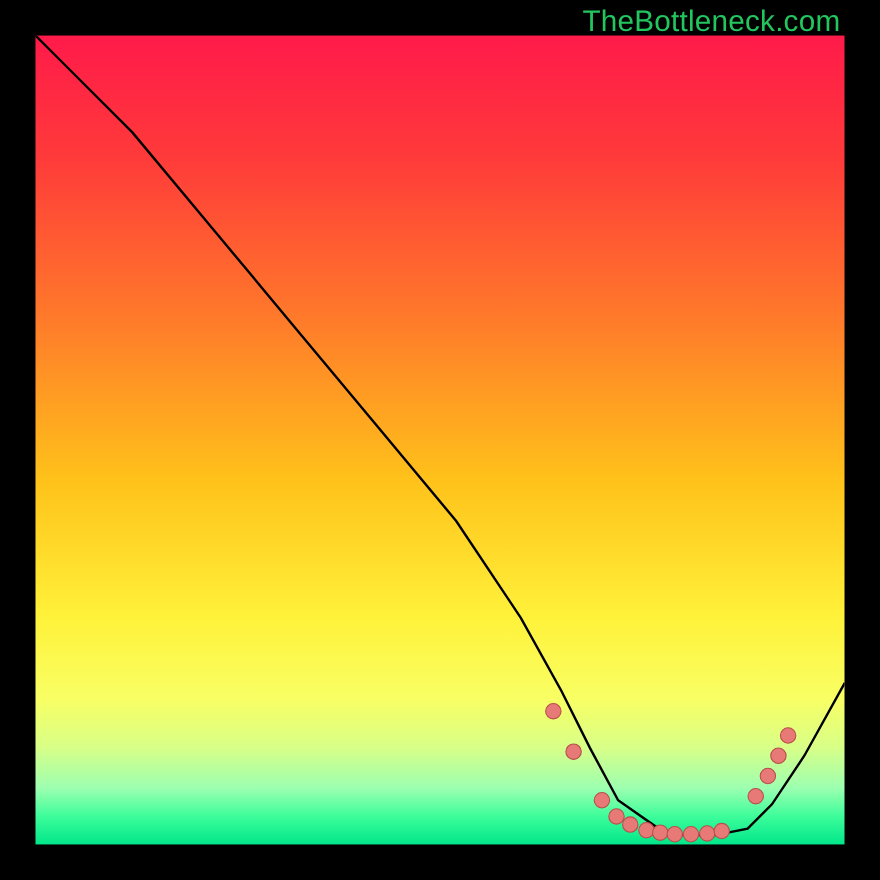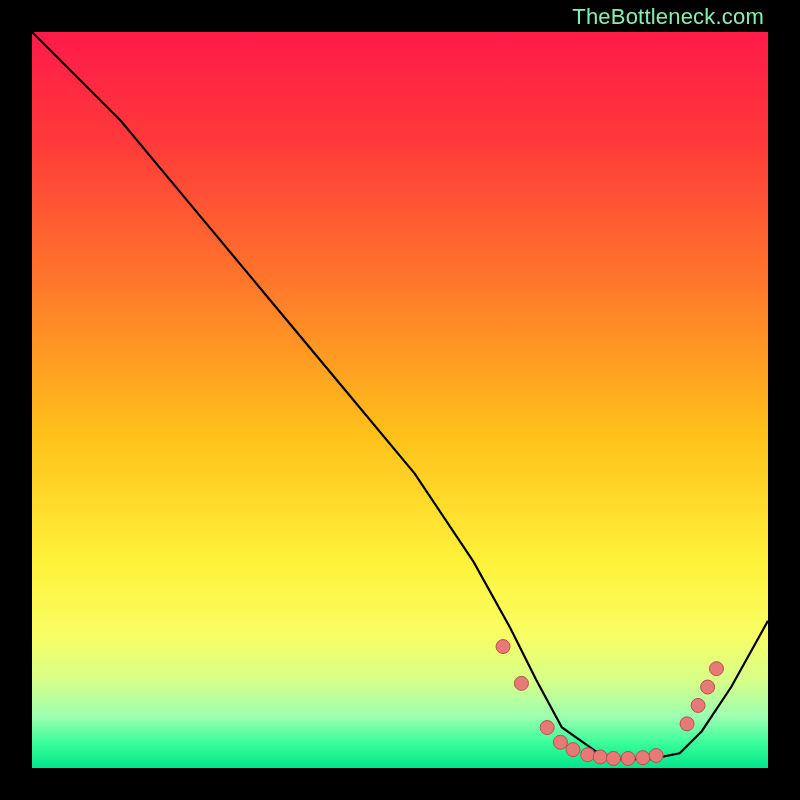--- a/index.html
+++ b/index.html
@@ -32,22 +32,22 @@
     position: absolute;
     inset: 0;
     width: 100%;
     height: 100%;
   }
   .watermark {
     position: absolute;
     top: 4px;
     right: 36px;
     font-family: Arial, Helvetica, sans-serif;
-    font-size: 22px;
-    color: #86efac;
+    font-size: 27px;
+    color: #22c55e;
     letter-spacing: 0.2px;
     user-select: none;
   }
 </style>
 </head>
 <body>
 <div class="canvas">
 
   <div class="plot-area">
     <svg class="gradient-bg" viewBox="0 0 736 736" preserveAspectRatio="none">

